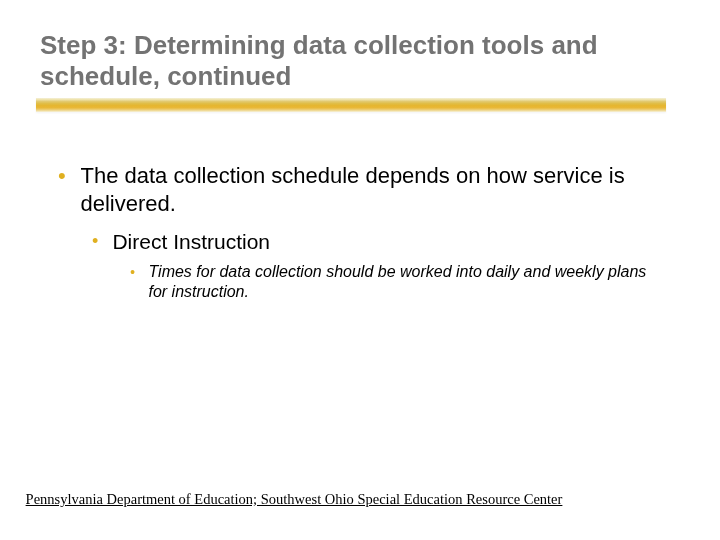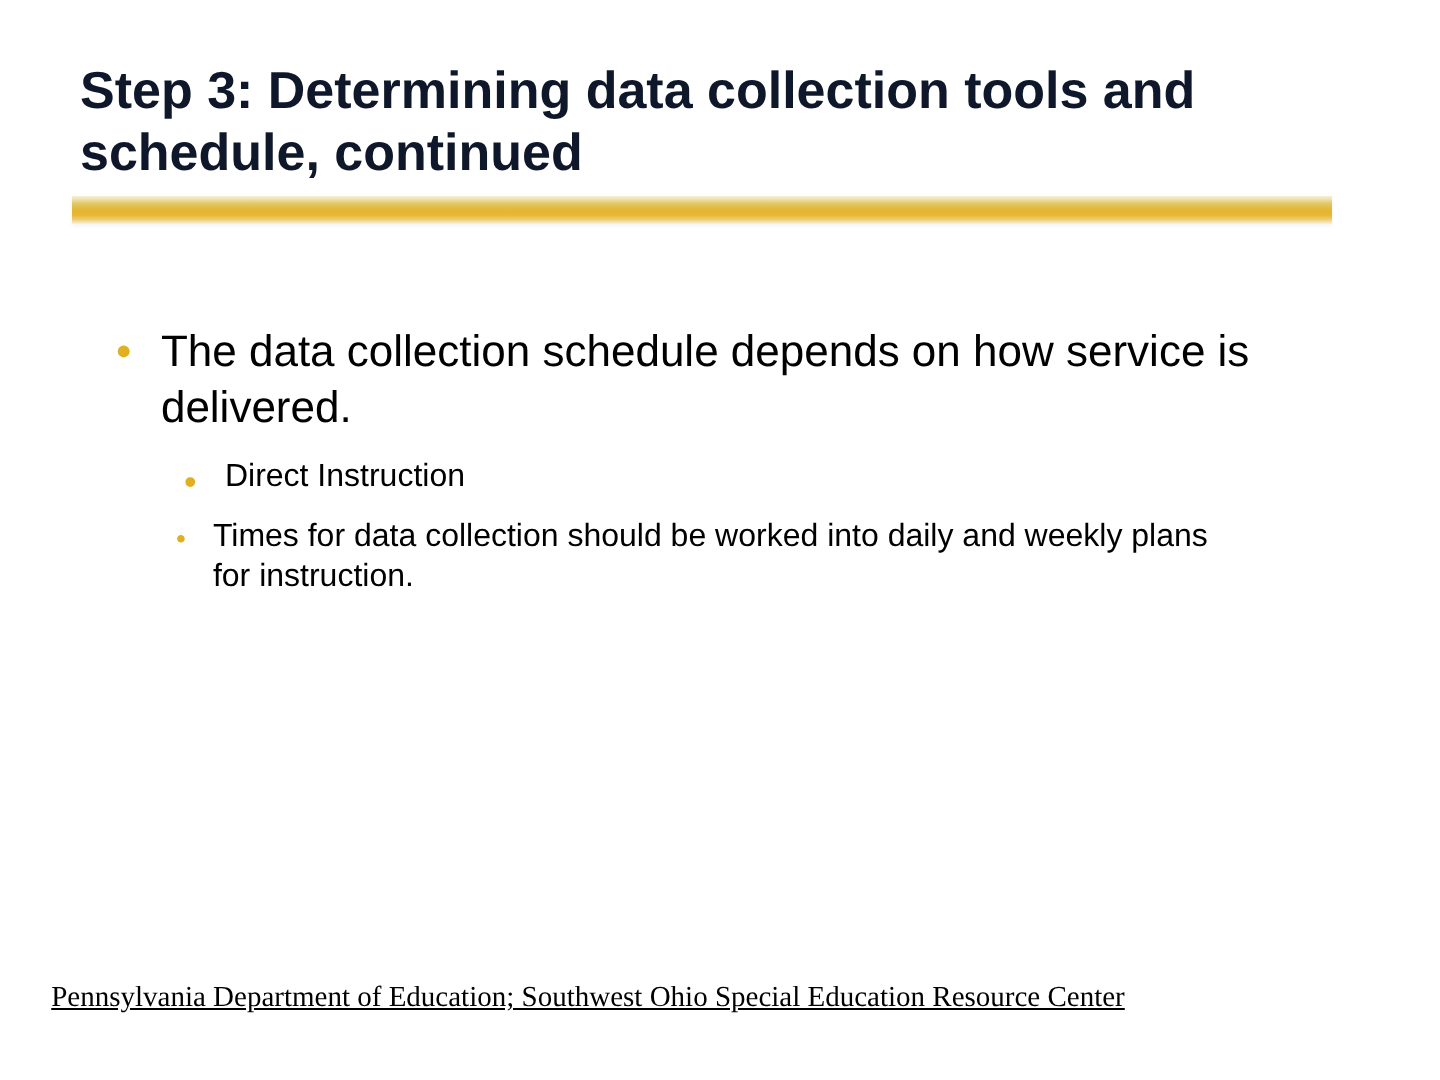--- a/index.html
+++ b/index.html
@@ -15,21 +15,21 @@
   .slide {
     padding: 30px 40px 20px 40px;
     box-sizing: border-box;
     height: 100%;
     position: relative;
   }
   .title {
     font-family: "Arial Black", Arial, sans-serif;
     font-weight: 900;
     font-size: 26px;
-    color: #0f172a;
+    color: #737373;
     line-height: 1.2;
     margin-bottom: 8px;
   }
   .underline-band {
     height: 14px;
     width: 630px;
     margin-left: -4px;
     margin-bottom: 32px;
     background: linear-gradient(
       to bottom,
@@ -76,29 +76,30 @@
     display: inline-block;
     vertical-align: top;
     color: #e0b020;
     font-size: 18px;
     line-height: 24px;
     width: 16px;
   }
   .level2 .text {
     display: inline-block;
     vertical-align: top;
-    font-size: 16px;
+    font-size: 21px;
     color: #000;
     width: 540px;
     line-height: 1.25;
   }
   .level3 {
-    margin-left: 48px;
+    margin-left: 90px;
     margin-top: 4px;
     margin-bottom: 2px;
+    font-style: italic;
   }
   .level3 .bullet {
     display: inline-block;
     vertical-align: top;
     color: #e0b020;
     font-size: 14px;
     line-height: 20px;
     width: 14px;
   }
   .level3 .text {

